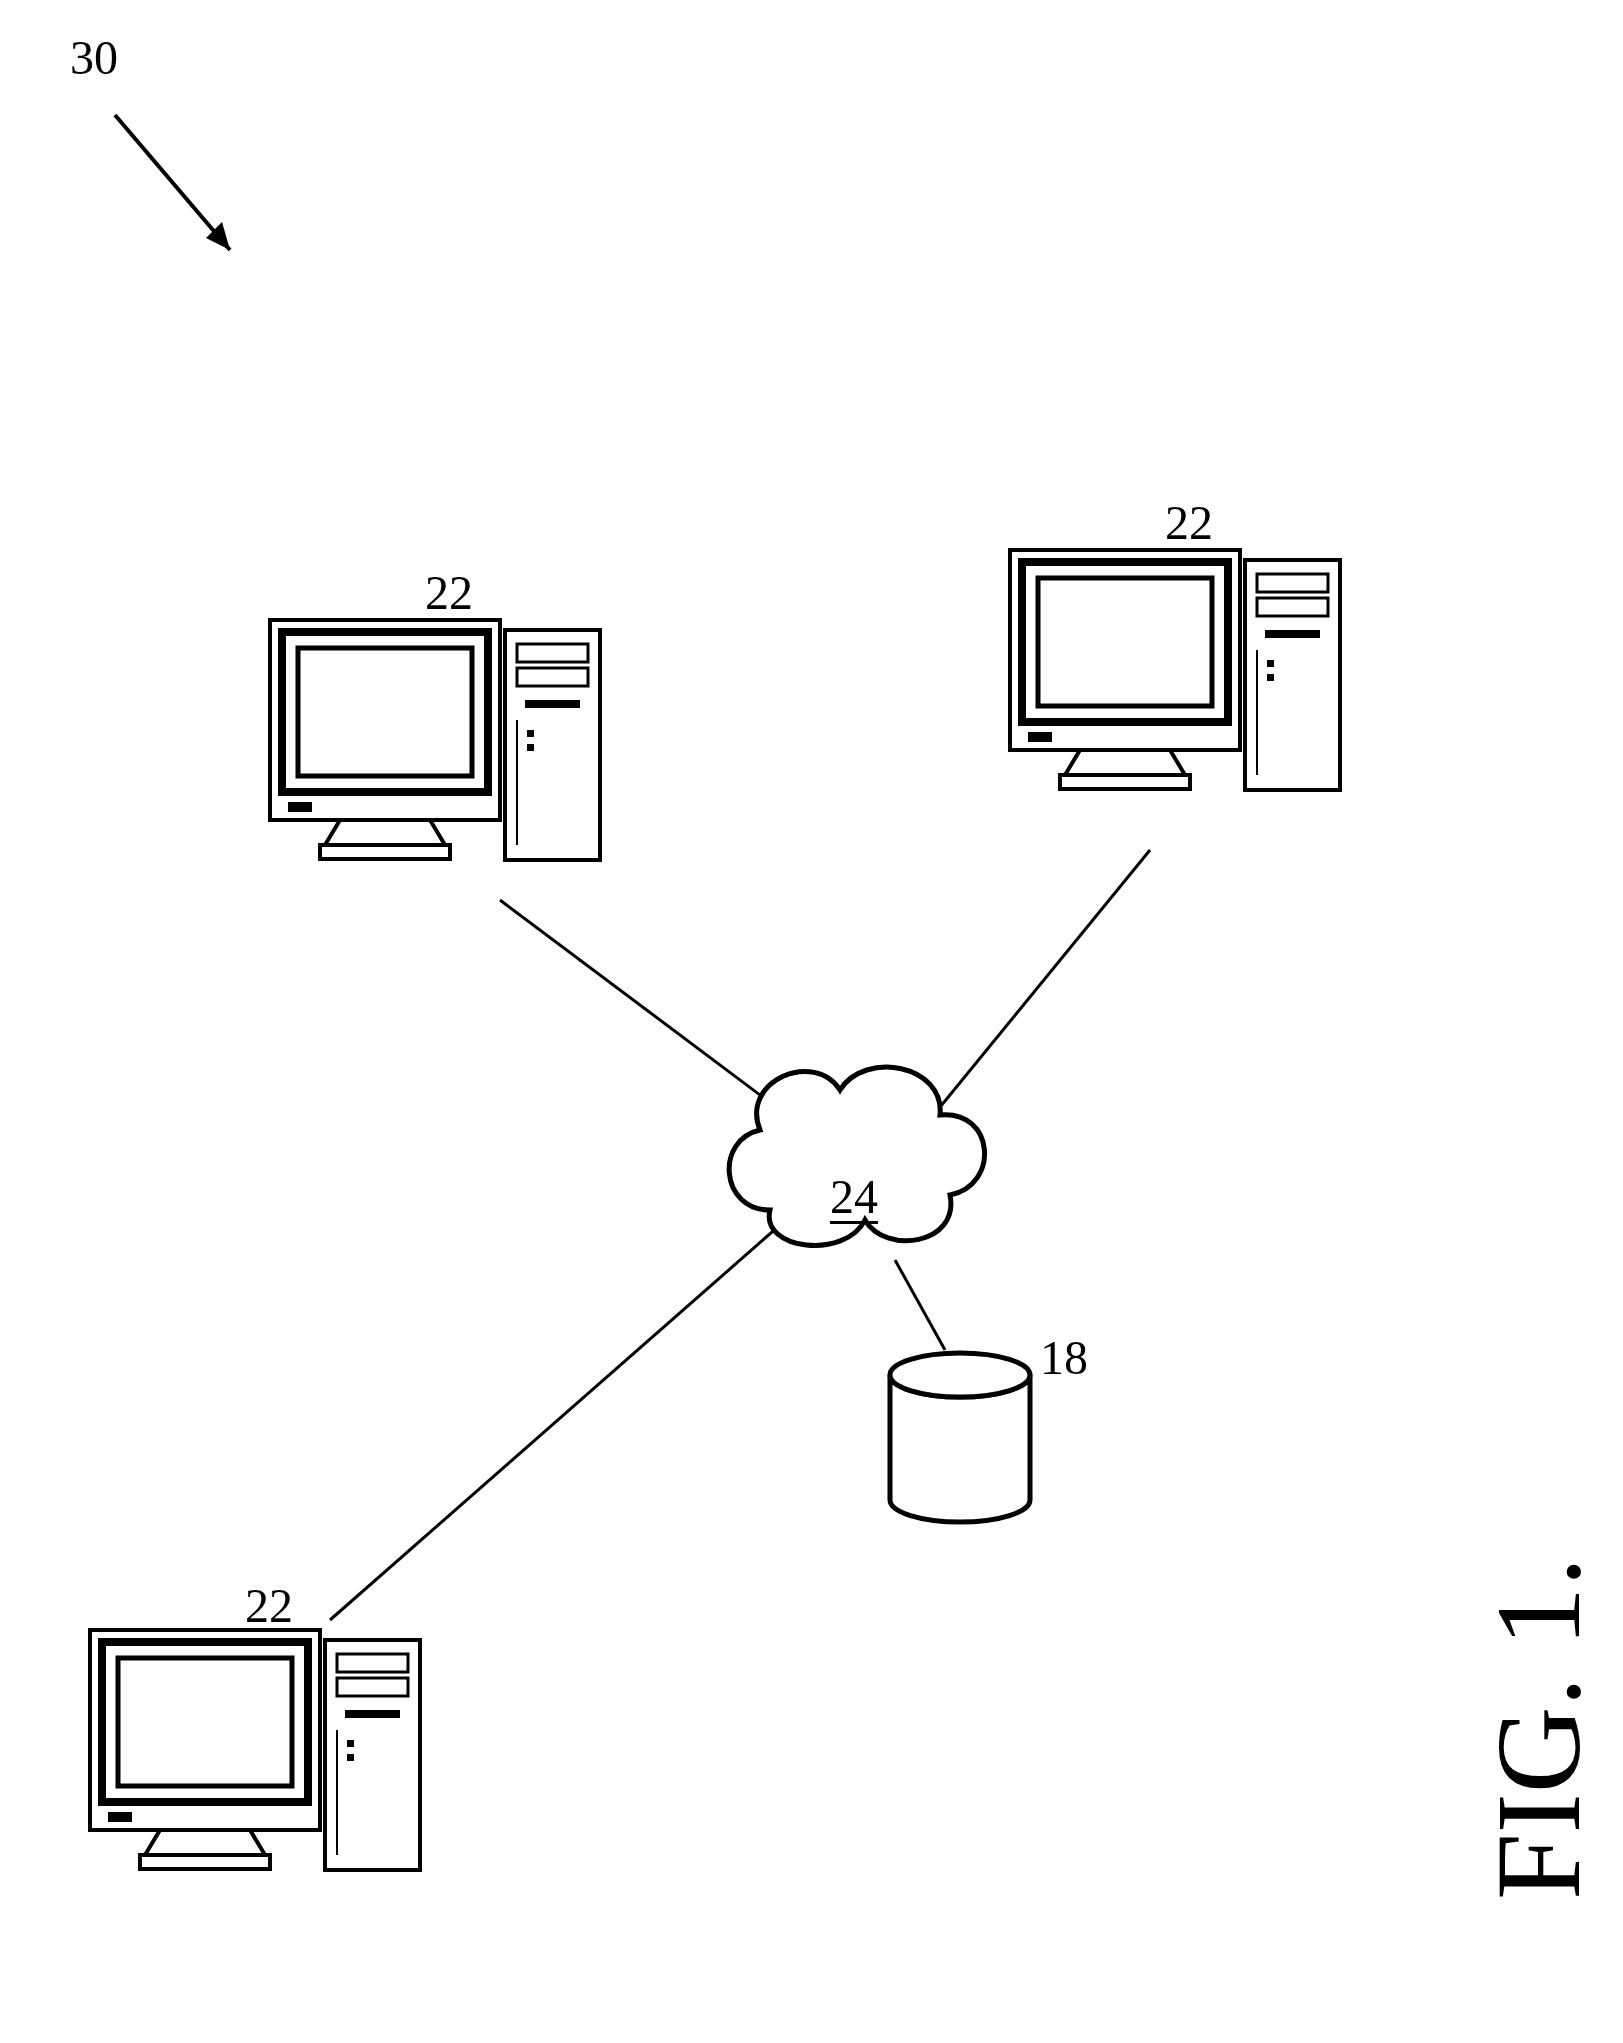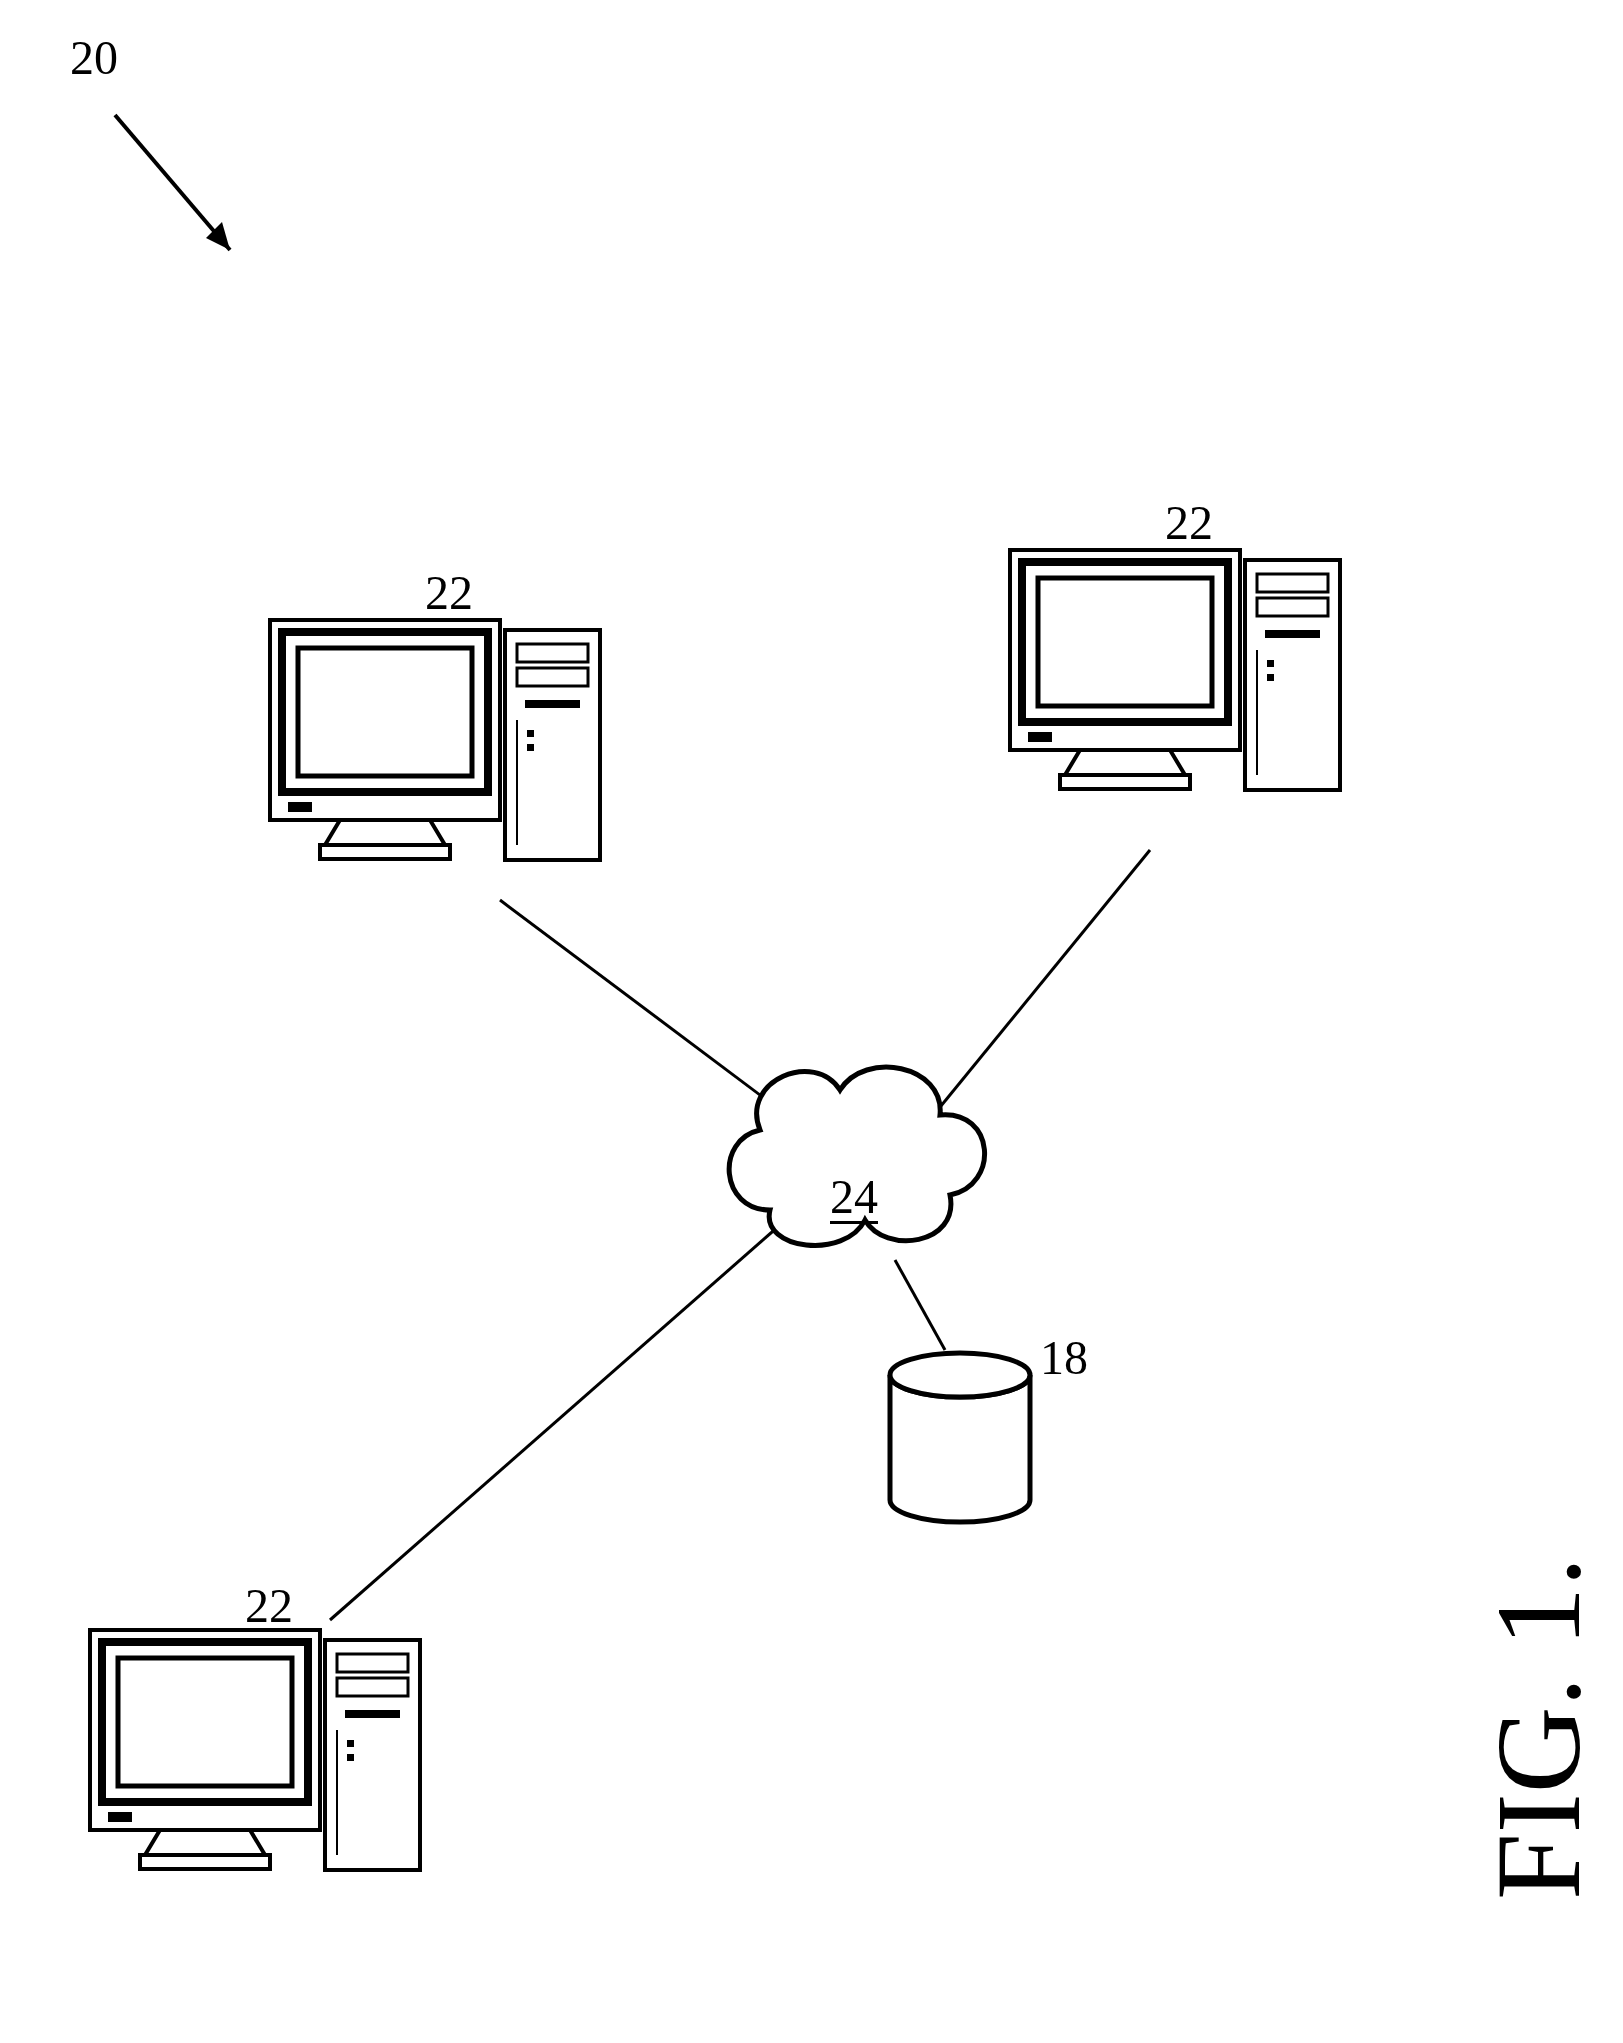--- a/index.html
+++ b/index.html
@@ -146,21 +146,21 @@
         <rect x="12" y="14" width="71" height="18" stroke-width="3"></rect>
         <rect x="12" y="38" width="71" height="18" stroke-width="3"></rect>
         <rect x="20" y="70" width="55" height="8" fill="#000" stroke="none"></rect>
         <line x1="12" y1="90" x2="12" y2="215" stroke-width="2"></line>
         <rect x="22" y="100" width="7" height="7" fill="#000" stroke="none"></rect>
         <rect x="22" y="114" width="7" height="7" fill="#000" stroke="none"></rect>
       </g>
     </g>
   </svg>
 
-  <div class="label" style="left:70px; top:30px;">20</div>
+  <div class="label" style="left:70px; top:30px;">30</div>
 
   <div class="label" style="left:245px; top:1578px;">22</div>
 
   <div class="label" style="left:425px; top:565px;">22</div>
 
   <div class="label" style="left:1165px; top:495px;">22</div>
 
   <div class="label underlined" style="left:830px; top:1173px;">24</div>
 
   <div class="label" style="left:1040px; top:1330px;">18</div>

